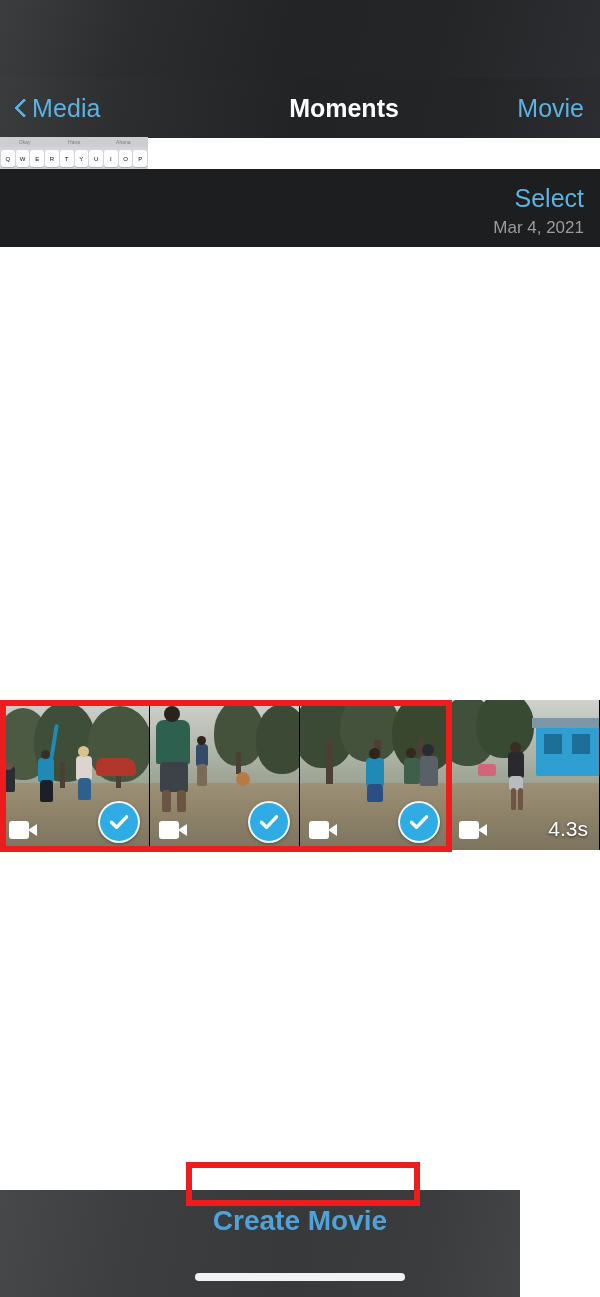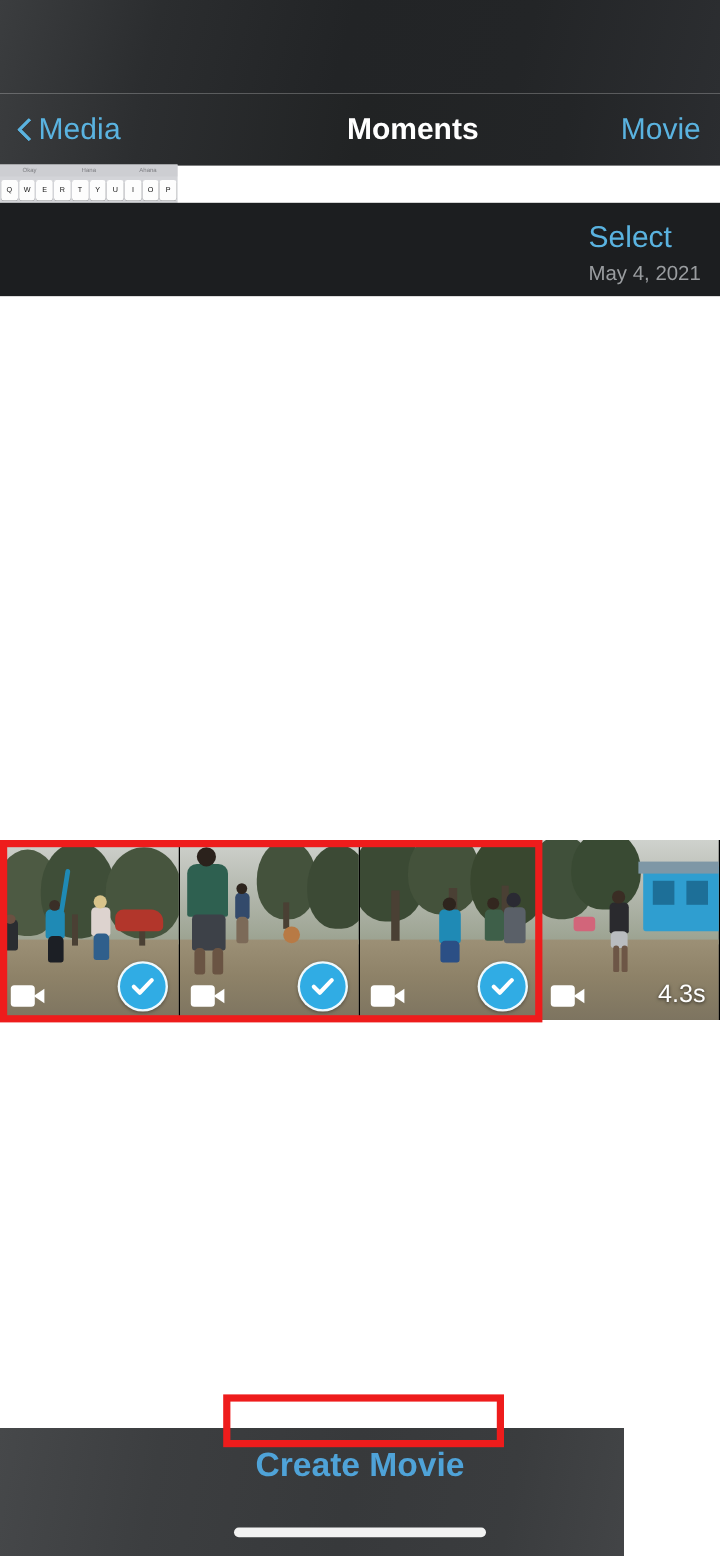--- a/index.html
+++ b/index.html
@@ -68,21 +68,21 @@
     display:flex; align-items:center; justify-content:center;
     font-size:6px; color:#111; box-shadow:0 0.5px 0 rgba(0,0,0,.35);
   }
 
   
   .sub-header{
     position:absolute; left:0; top:169px; width:600px; height:78px;
     background:#1c1e20;
   }
   .sh-left{ position:absolute; left:16px; top:13px; }
-  .sh-right{ position:absolute; right:16px; top:13px; }
+  .sh-right{ position:absolute; right:16px; top:13px; text-align:right; }
   .sh-title{ color:#e7e8ea; font-size:25px; line-height:32px; }
   .sh-sub{ color:#9a9da0; font-size:17px; line-height:24px; margin-top:2px; }
   .sh-select{ color:#5ab3e0; font-size:25px; line-height:32px; cursor:pointer; }
   .sh-date{ color:#9a9da0; font-size:17px; line-height:24px; margin-top:2px; }
 
   
   .content{
     position:absolute; left:0; top:247px; width:600px; height:908px;
     background:#ffffff;
   }
@@ -195,21 +195,21 @@
       <span class="kb-key">U</span>
       <span class="kb-key">I</span>
       <span class="kb-key">O</span>
       <span class="kb-key">P</span>
     </div>
   </div>
 
   <div class="sub-header">
     <div class="sh-right">
       <div class="sh-select">Select</div>
-      <div class="sh-date">May 4, 2021</div>
+      <div class="sh-date">Mar 4, 2021</div>
     </div>
   </div>
 
   <div class="content">
 
     <div class="strip">
 
       <div class="thumb">
         <div class="sky"></div>
         <div class="ground"></div>

